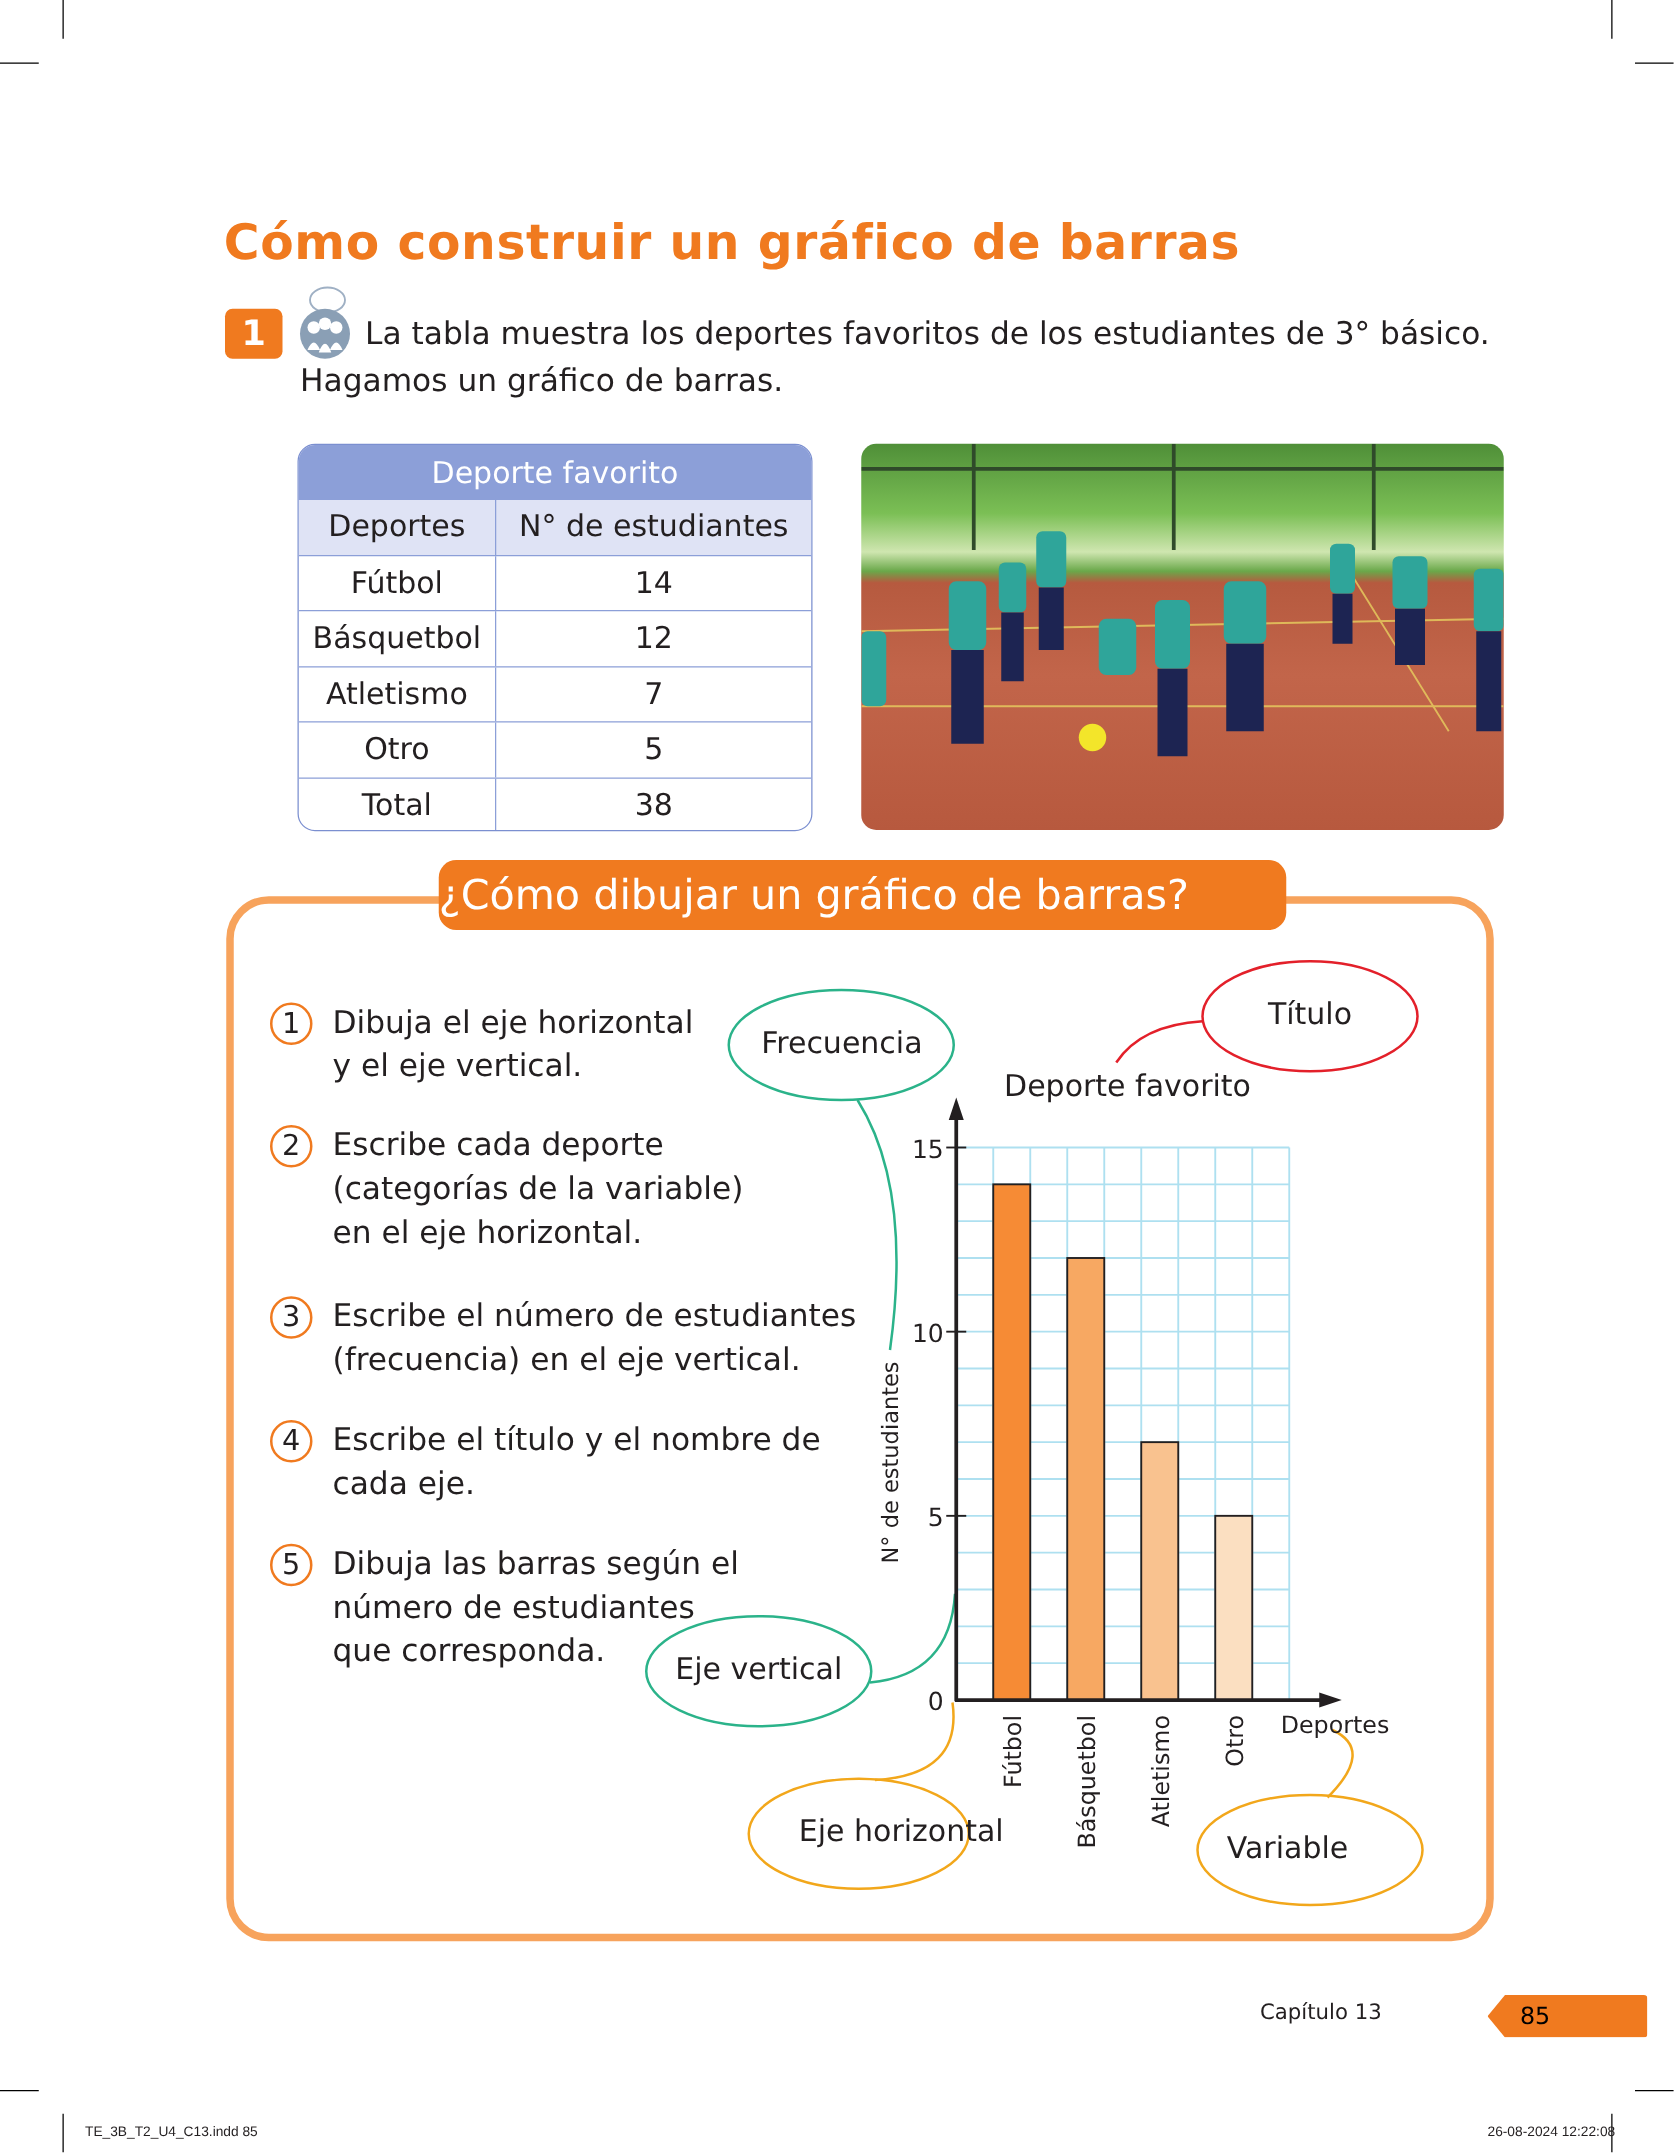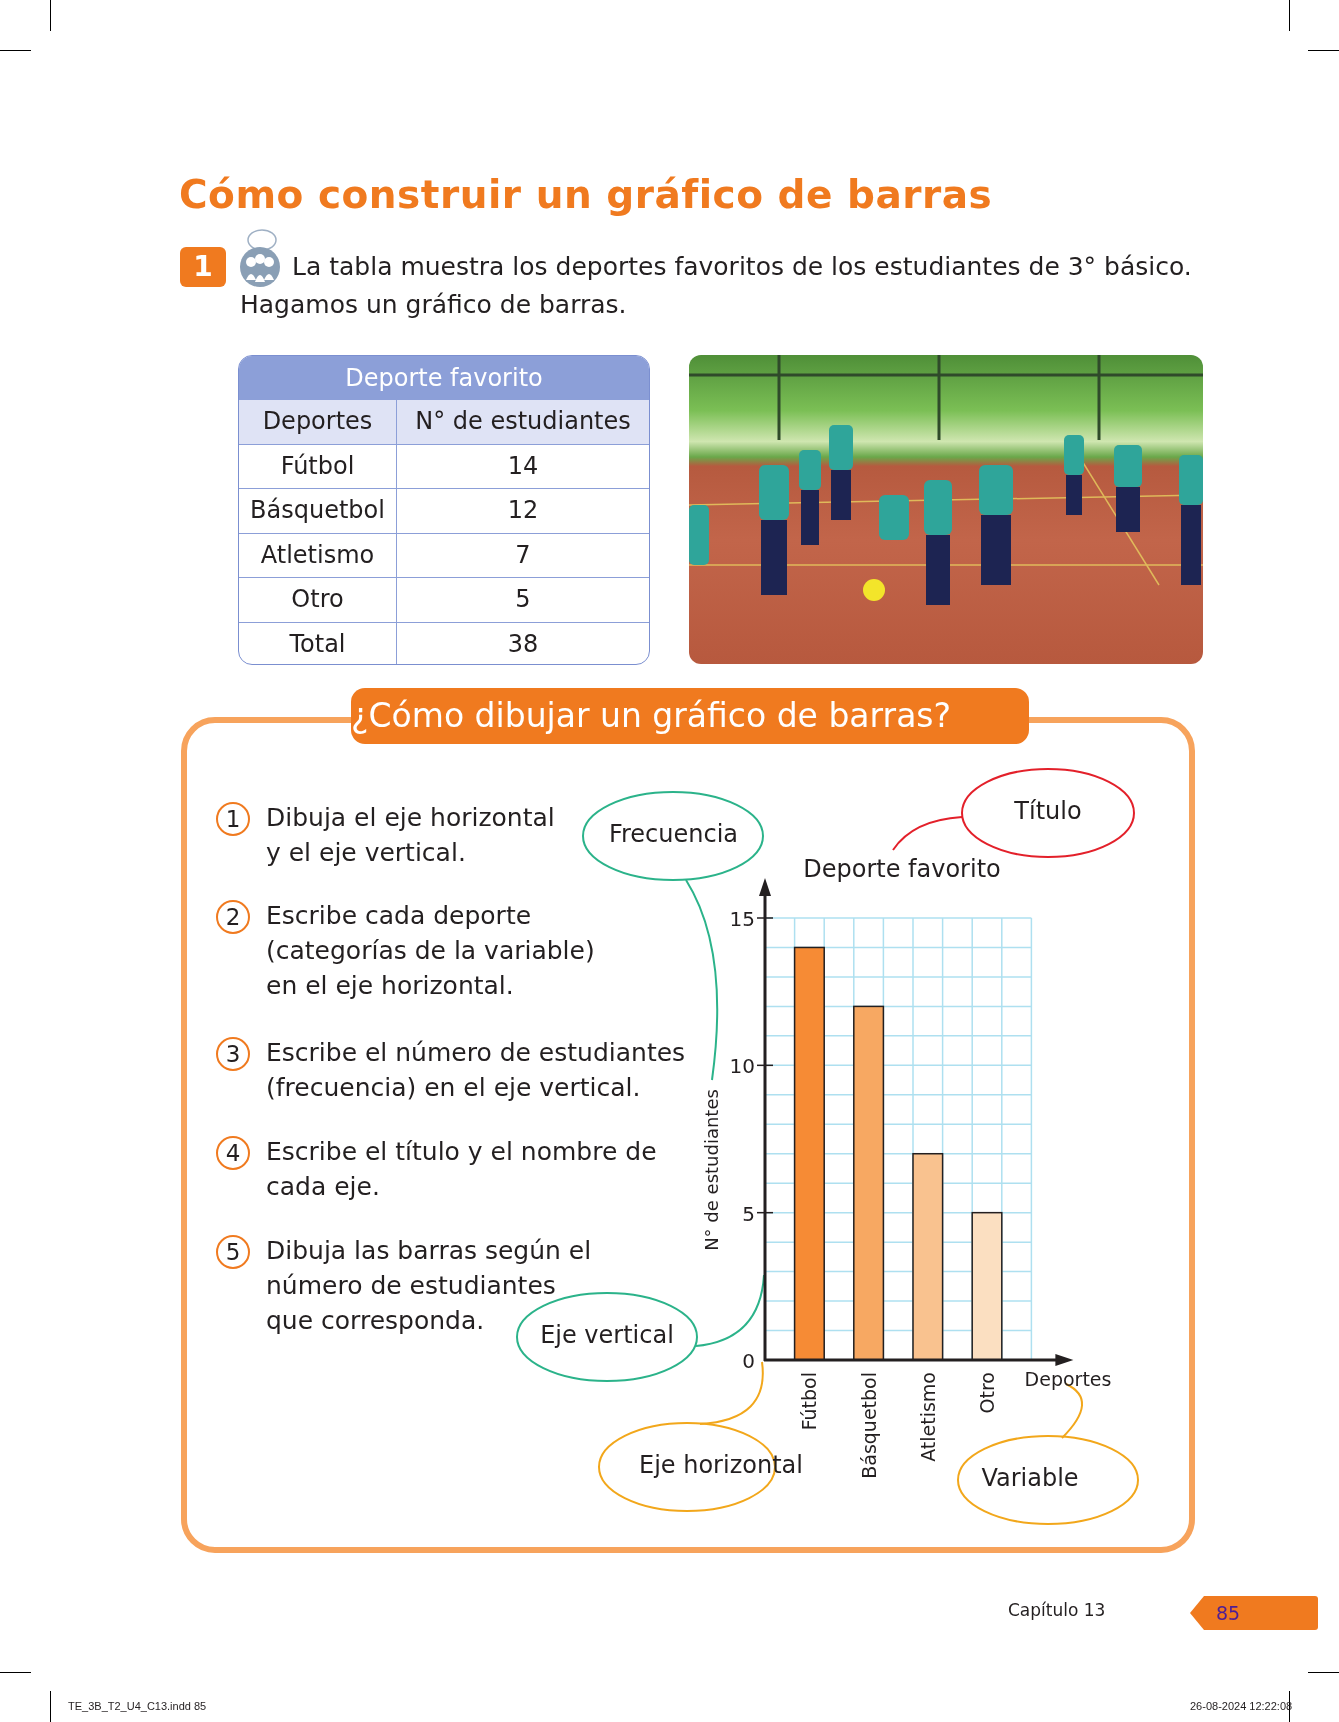--- a/index.html
+++ b/index.html
@@ -33,21 +33,21 @@
                color:#fff; font-size:33px; text-align:left; line-height:56px; white-space:nowrap; }
   .step { font-size:25px; line-height:35px; white-space:nowrap; }
   .step-num { position:absolute; left:0; top:2px; width:30px; height:30px; border:2.5px solid #f07a1f; border-radius:50%;
               font-size:23px; line-height:30px; text-align:center; }
   .step-text { position:absolute; left:50px; top:0; }
 
   .bubble-text { position:absolute; font-size:24px; white-space:nowrap; text-align:center; }
   svg text { font-family:"DejaVu Sans", sans-serif; }
 
   .footer-chap { left:1008px; top:1600px; font-size:17px; }
-  .page-tag { left:1190px; top:1596px; width:128px; height:34px; background:#f07a1f; color:#4c1d95; font-size:19px;
+  .page-tag { left:1190px; top:1596px; width:128px; height:34px; background:#f07a1f; color:#000000; font-size:19px;
               line-height:34px; padding-left:26px; box-sizing:border-box;
               clip-path:polygon(14px 0, 100% 0, 100% 100%, 14px 100%, 0 50%); border-radius:3px; }
   .slug { font-family:"Liberation Sans", sans-serif; font-size:11px; }
 </style>
 </head>
 <body>
 
 <div class="crop" style="left:50px;top:0;width:1px;height:31px;"></div>
 <div class="crop" style="left:0;top:50px;width:31px;height:1px;"></div>
 <div class="crop" style="left:1289px;top:0;width:1px;height:31px;"></div>

